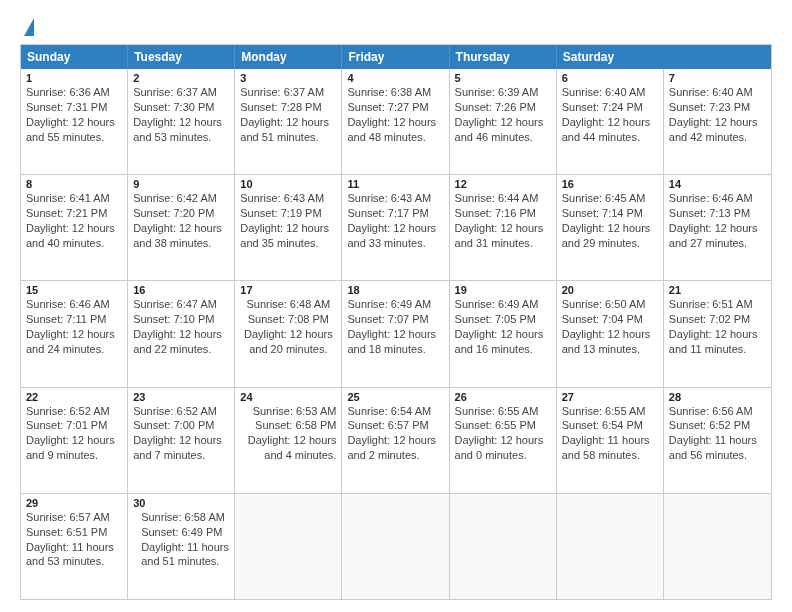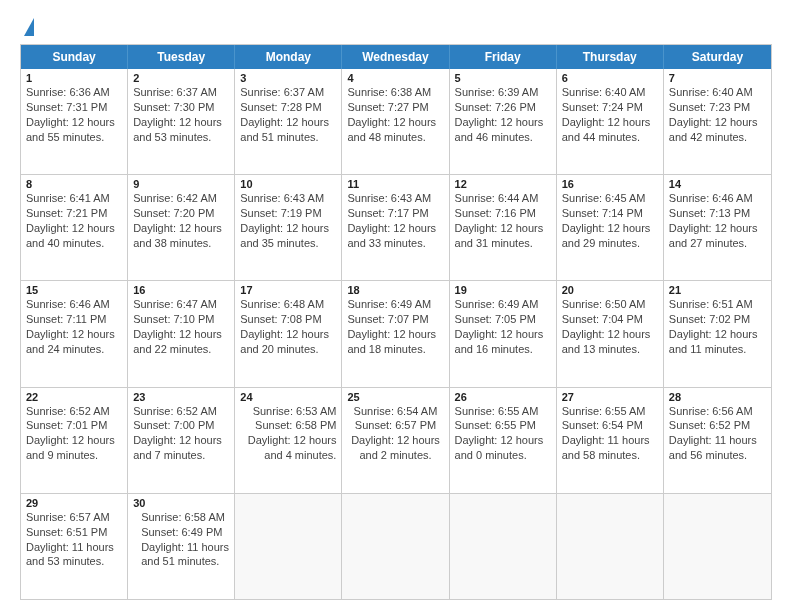--- a/index.html
+++ b/index.html
@@ -69,21 +69,21 @@
     .cal-header-row {
       display: grid;
       grid-template-columns: repeat(7, 1fr);
       background: #2d7fc1;
     }
     .cal-header-cell {
       color: #fff;
       font-size: 12px;
       font-weight: bold;
       padding: 5px 6px;
-      text-align: center;
+      text-align: left;
       border-right: 1px solid #4a94cc;
     }
     .cal-header-cell:last-child { border-right: none; }
     .cal-body {
       flex: 1;
       display: flex;
       flex-direction: column;
     }
     .cal-row {
       display: grid;
@@ -131,21 +131,20 @@
       <h1></h1>
       <h2></h2>
     </div>
   </div>
 
   <div class="calendar">
     <div class="cal-header-row">
     <div class="cal-header-cell">Sunday</div>
         <div class="cal-header-cell">Tuesday</div>
         <div class="cal-header-cell">Monday</div>
-        <div class="cal-header-cell">Wednesday</div>
         <div class="cal-header-cell">Friday</div>
         <div class="cal-header-cell">Thursday</div>
         <div class="cal-header-cell">Saturday</div>
       </div>
     <div class="cal-body">
     <div class="cal-row">
           <div class="cal-cell">
             <span class="cell-day">1</span>
             <div class="cell-info" style="white-space: pre-line;">Sunrise: 6:36 AM
 Sunset: 7:31 PM
@@ -256,21 +255,21 @@
           </div>
           <div class="cal-cell">
             <span class="cell-day">16</span>
             <div class="cell-info" style="white-space: pre-line;">Sunrise: 6:47 AM
 Sunset: 7:10 PM
 Daylight: 12 hours
 and 22 minutes.</div>
           </div>
           <div class="cal-cell">
             <span class="cell-day">17</span>
-            <div class="cell-info" style="white-space: pre-line;">Sunrise: 6:48 AM
+            <div class="cell-info" style="white-space: pre-line; text-align: center;">Sunrise: 6:48 AM
 Sunset: 7:08 PM
 Daylight: 12 hours
 and 20 minutes.</div>
           </div>
           <div class="cal-cell">
             <span class="cell-day">18</span>
             <div class="cell-info" style="white-space: pre-line;">Sunrise: 6:49 AM
 Sunset: 7:07 PM
 Daylight: 12 hours
 and 18 minutes.</div>
@@ -314,21 +313,21 @@
           </div>
           <div class="cal-cell">
             <span class="cell-day">24</span>
             <div class="cell-info" style="white-space: pre-line; text-align: right;">Sunrise: 6:53 AM
 Sunset: 6:58 PM
 Daylight: 12 hours
 and 4 minutes.</div>
           </div>
           <div class="cal-cell">
             <span class="cell-day">25</span>
-            <div class="cell-info" style="white-space: pre-line; text-align: center;">Sunrise: 6:54 AM
+            <div class="cell-info" style="white-space: pre-line;">Sunrise: 6:54 AM
 Sunset: 6:57 PM
 Daylight: 12 hours
 and 2 minutes.</div>
           </div>
           <div class="cal-cell">
             <span class="cell-day">26</span>
             <div class="cell-info" style="white-space: pre-line;">Sunrise: 6:55 AM
 Sunset: 6:55 PM
 Daylight: 12 hours
 and 0 minutes.</div>

